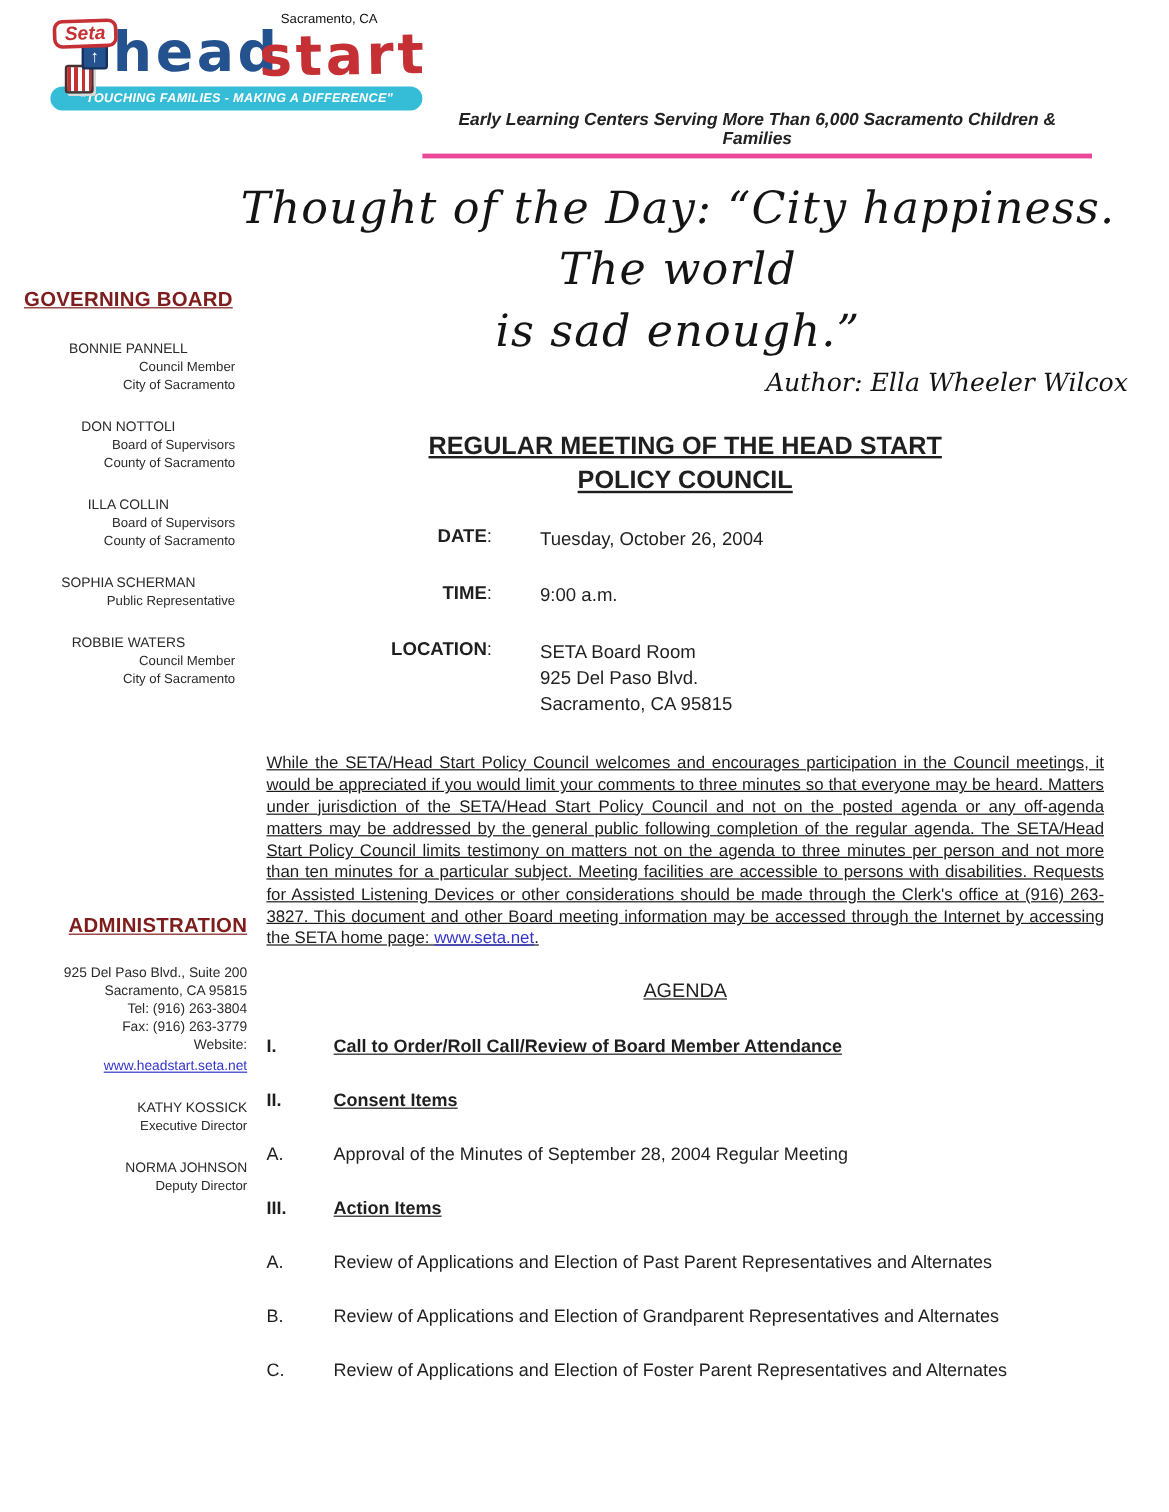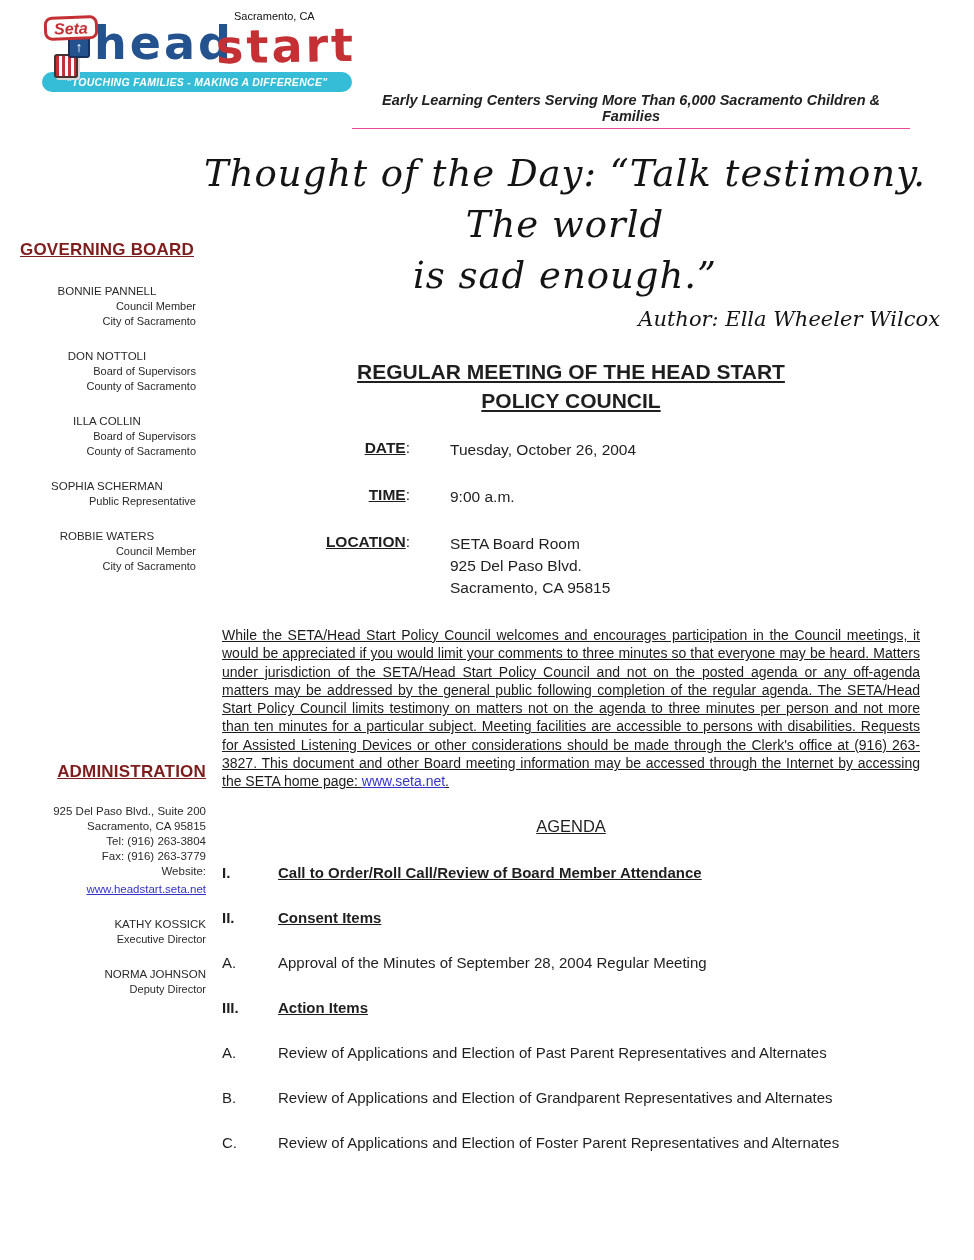--- a/index.html
+++ b/index.html
@@ -41,21 +41,21 @@
   }
   .logo-banner {
     position:absolute; left:12px; top:66px; width:310px; height:20px;
     background:#35bdd8; border-radius:10px; color:#ffffff;
     font-size:10.5px; font-weight:bold; font-style:italic;
     text-align:center; line-height:20px; letter-spacing:0.3px;
   }
   .tagline {
     position:absolute; left:352px; top:92px; width:558px;
     font-size:14.5px; font-style:italic; font-weight:bold; color:#222;
-    text-align:center; padding-bottom:4px; border-bottom:1px solid #ec4899;
+    text-align:center; padding-bottom:4px; border-bottom:4px solid #ec4899;
   }
 
   
   .quote-block {
     margin:30px 0 0 172px; width:786px; text-align:center;
     font-family:"DejaVu Serif", serif; font-style:italic; color:#141414;
   }
   .quote-line { font-size:37px; line-height:51px; letter-spacing:1px; }
   .quote-author { text-align:right; padding-right:18px; font-size:21px; margin-top:6px; }
 
@@ -76,21 +76,21 @@
   .staff .name { font-size:11.5px; line-height:15px; }
   .staff .title { font-size:11px; line-height:15px; }
 
   
   .main { margin-left:222px; width:698px; }
   .doc-title { text-align:center; margin-top:26px; font-weight:bold; font-size:21px; line-height:29px; }
   .doc-title .u { text-decoration:underline; }
   .meeting-info { margin-top:24px; }
   .mi-row { display:grid; grid-template-columns:188px 1fr; column-gap:40px; margin-bottom:25px; }
   .mi-label { text-align:right; font-size:15.5px; }
-  .mi-label b { font-weight:bold;text-decoration:underline; }
+  .mi-label b { font-weight:bold; }
   .mi-value { font-size:15.5px; line-height:22px; }
   .notice {
     margin-top:27px; font-size:14px; line-height:18.3px;
     text-align:justify; text-decoration:underline; color:#1c1c1c;
   }
   .doclink { color:#3333cc; text-decoration:underline; cursor:pointer; }
   .agenda-heading { margin-top:26px; text-align:center; font-size:16.5px; text-decoration:underline; }
   .agenda-list { margin-top:25px; }
   .agenda-row { display:grid; grid-template-columns:56px 1fr; margin-bottom:22px; font-size:15px; line-height:23px; }
   .agenda-row .text { max-width:622px; }
@@ -107,21 +107,21 @@
     <div class="block-flag"></div>
     <div class="logo-head">head</div>
     <div class="logo-sacramento">Sacramento, CA</div>
     <div class="logo-start">start</div>
     <div class="logo-banner">"TOUCHING FAMILIES - MAKING A DIFFERENCE"</div>
   </div>
   <div class="tagline">Early Learning Centers Serving More Than 6,000 Sacramento Children &amp; Families</div>
 </div>
 
 <div class="quote-block">
-  <div class="quote-line">Thought of the Day: “Talk testimony.  The world</div>
+  <div class="quote-line">Thought of the Day: “City happiness.  The world</div>
   <div class="quote-line">is sad enough.”</div>
   <div class="quote-author">Author:  Ella Wheeler Wilcox</div>
 </div>
 
 <div class="gov-board">
   <div class="side-heading">GOVERNING BOARD</div>
   <div class="member">
     <div class="name">BONNIE PANNELL</div>
     <div class="line">Council Member</div>
     <div class="line">City of Sacramento</div>

